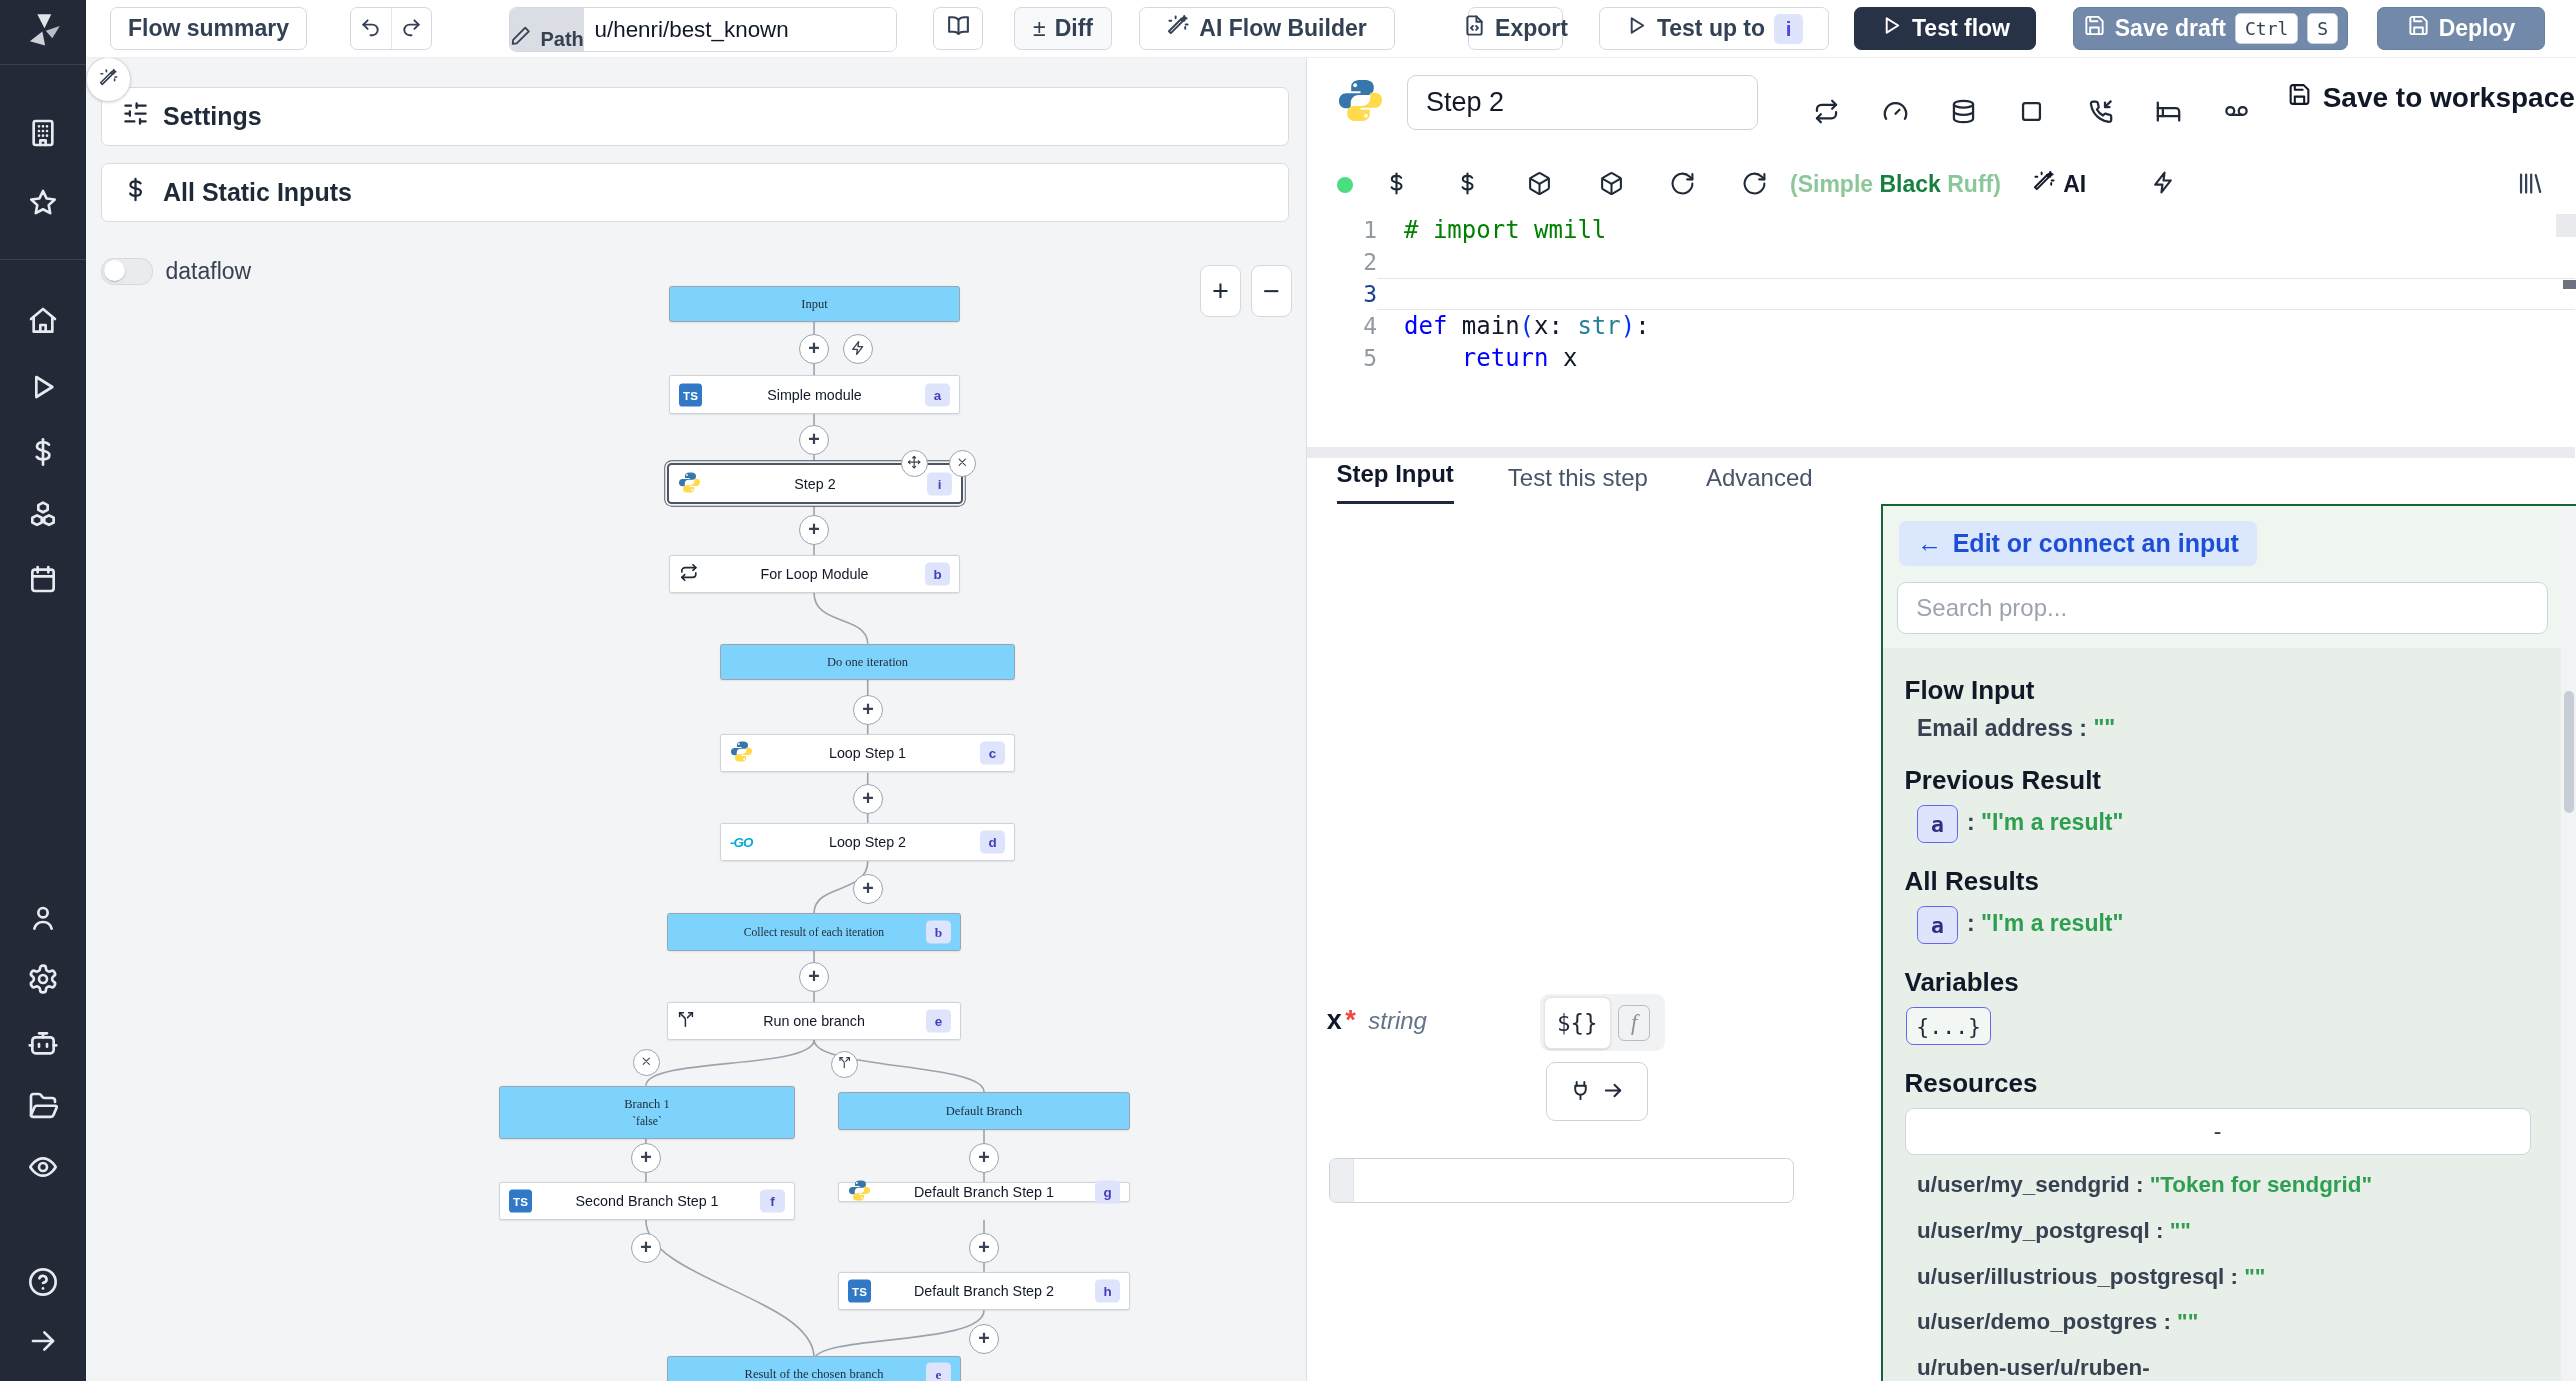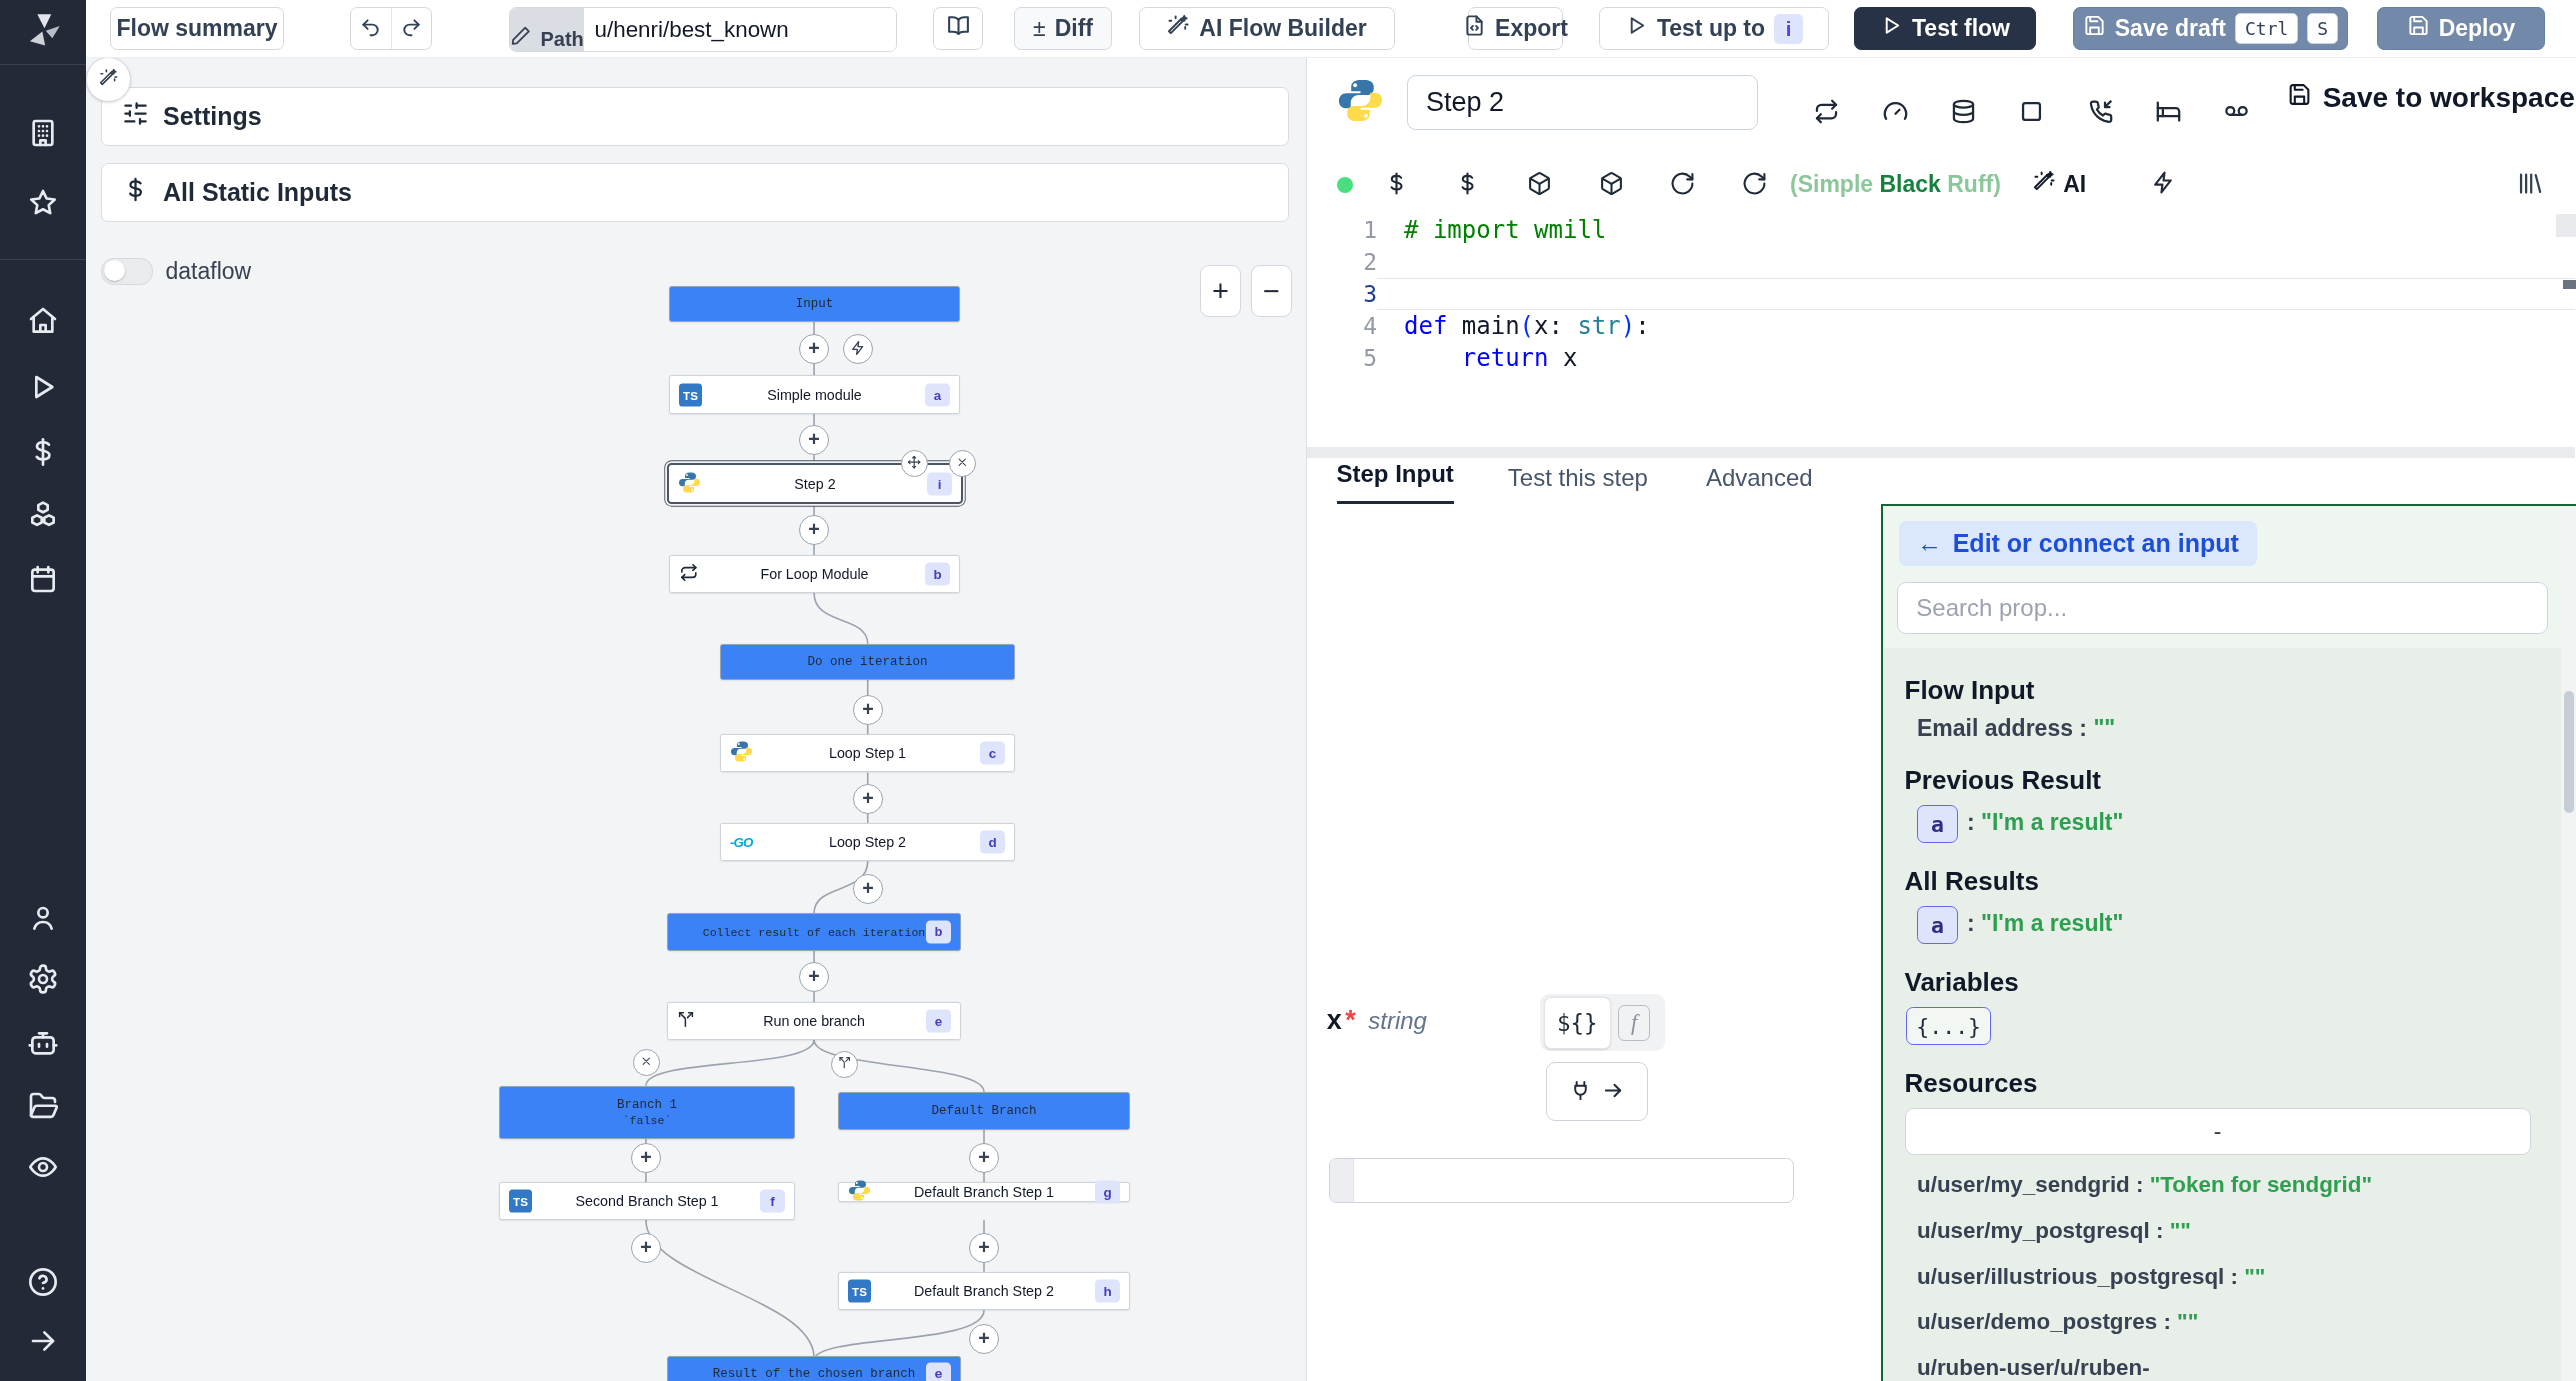--- a/index.html
+++ b/index.html
@@ -31,21 +31,21 @@
   #undo-redo>div{flex:1;display:flex;align-items:center;justify-content:center;color:#334155;cursor:pointer}
   #undo-redo>div:first-child{border-right:0.9px solid #e5e7eb}
   
   #flow-panel{position:absolute;left:86px;top:57px;width:1220px;height:1324px;background:#f3f4f6;overflow:hidden}
   .card-row{position:absolute;left:15px;width:1188px;height:59px;background:#fff;border:0.9px solid #d8dce2;border-radius:7.2px;
             box-sizing:border-box;display:flex;align-items:center;gap:14.3px;padding:0 19.7px;font-size:25px;font-weight:700;
             color:#1f2937;cursor:pointer}
   #edges{position:absolute;left:0;top:0;pointer-events:none}
   .node{position:absolute;box-sizing:border-box;display:flex;align-items:center;justify-content:center;
         border-radius:2.7px;box-shadow:0 0.9px 1.8px rgba(0,0,0,.08);cursor:pointer;z-index:3}
-  .node.virtual{background:#3b82f6;border:0.9px solid #9aa5b2;font-family:Liberation Mono, monospace;font-size:12.5px;color:#1f2937}
+  .node.virtual{background:#7dd3fc;border:0.9px solid #9aa5b2;font-family:Liberation Serif, serif;font-size:12.5px;color:#1f2937}
   .node.module{background:#fff;border:0.9px solid #cdd3da;font-size:14.3px;color:#111827}
   .node.selected{border:2.7px solid #4b5563;box-shadow:0 0 0 1.8px #f3f4f6,0 0 0 2.7px #4b5563;border-radius:4.5px}
   .node .nicon{position:absolute;left:9px;top:50%;transform:translateY(-50%);display:flex;align-items:center}
   .node .nbadge{position:absolute;right:9px;top:50%;transform:translateY(-50%);background:#dee4fc;color:#4440bb;
                 border-radius:4.5px;min-width:25px;height:23px;display:flex;align-items:center;justify-content:center;
                 font-size:13.4px;font-weight:700}
   .node .sub{display:block;text-align:center;font-size:11.6px;margin-top:2.7px}
   .ts-chip{width:23px;height:23px;border-radius:3.6px;background:#3178c6;color:#fff;display:flex;align-items:center;
            justify-content:center;font-size:11.6px;font-weight:700}
   .go-chip{color:#00acd7;font-weight:700;font-style:italic;font-size:13.4px;letter-spacing:-0.9px}
@@ -223,21 +223,21 @@
       <div class="sb-item" style="top: 1317px;">
         <span><svg width="32" height="32" viewBox="0 0 24 24" fill="none" stroke="currentColor" stroke-width="2" stroke-linecap="round" stroke-linejoin="round">
             <path d="M4.5 12h15"></path>
             <path d="M13 5.5 19.5 12 13 18.5"></path>
           </svg></span>
       </div>
     </div>
 </nav>
 
 <header id="topbar">
-  <button class="tb-btn" style="left:24px;width:174px">
+  <button class="tb-btn" style="left:24px;width:197px">
     <span>Flow summary</span>
   </button>
   <div id="undo-redo">
     <div>
         <span class="js-icon"><svg width="23" height="23" viewBox="0 0 24 24" fill="none" stroke="currentColor" stroke-width="2" stroke-linecap="round" stroke-linejoin="round">
             <path d="M9 13.5 4.5 9 9 4.5"></path>
             <path d="M4.5 9H14a5.5 5.5 0 0 1 0 11h-2"></path>
           </svg></span>
       </div>
     <div>

